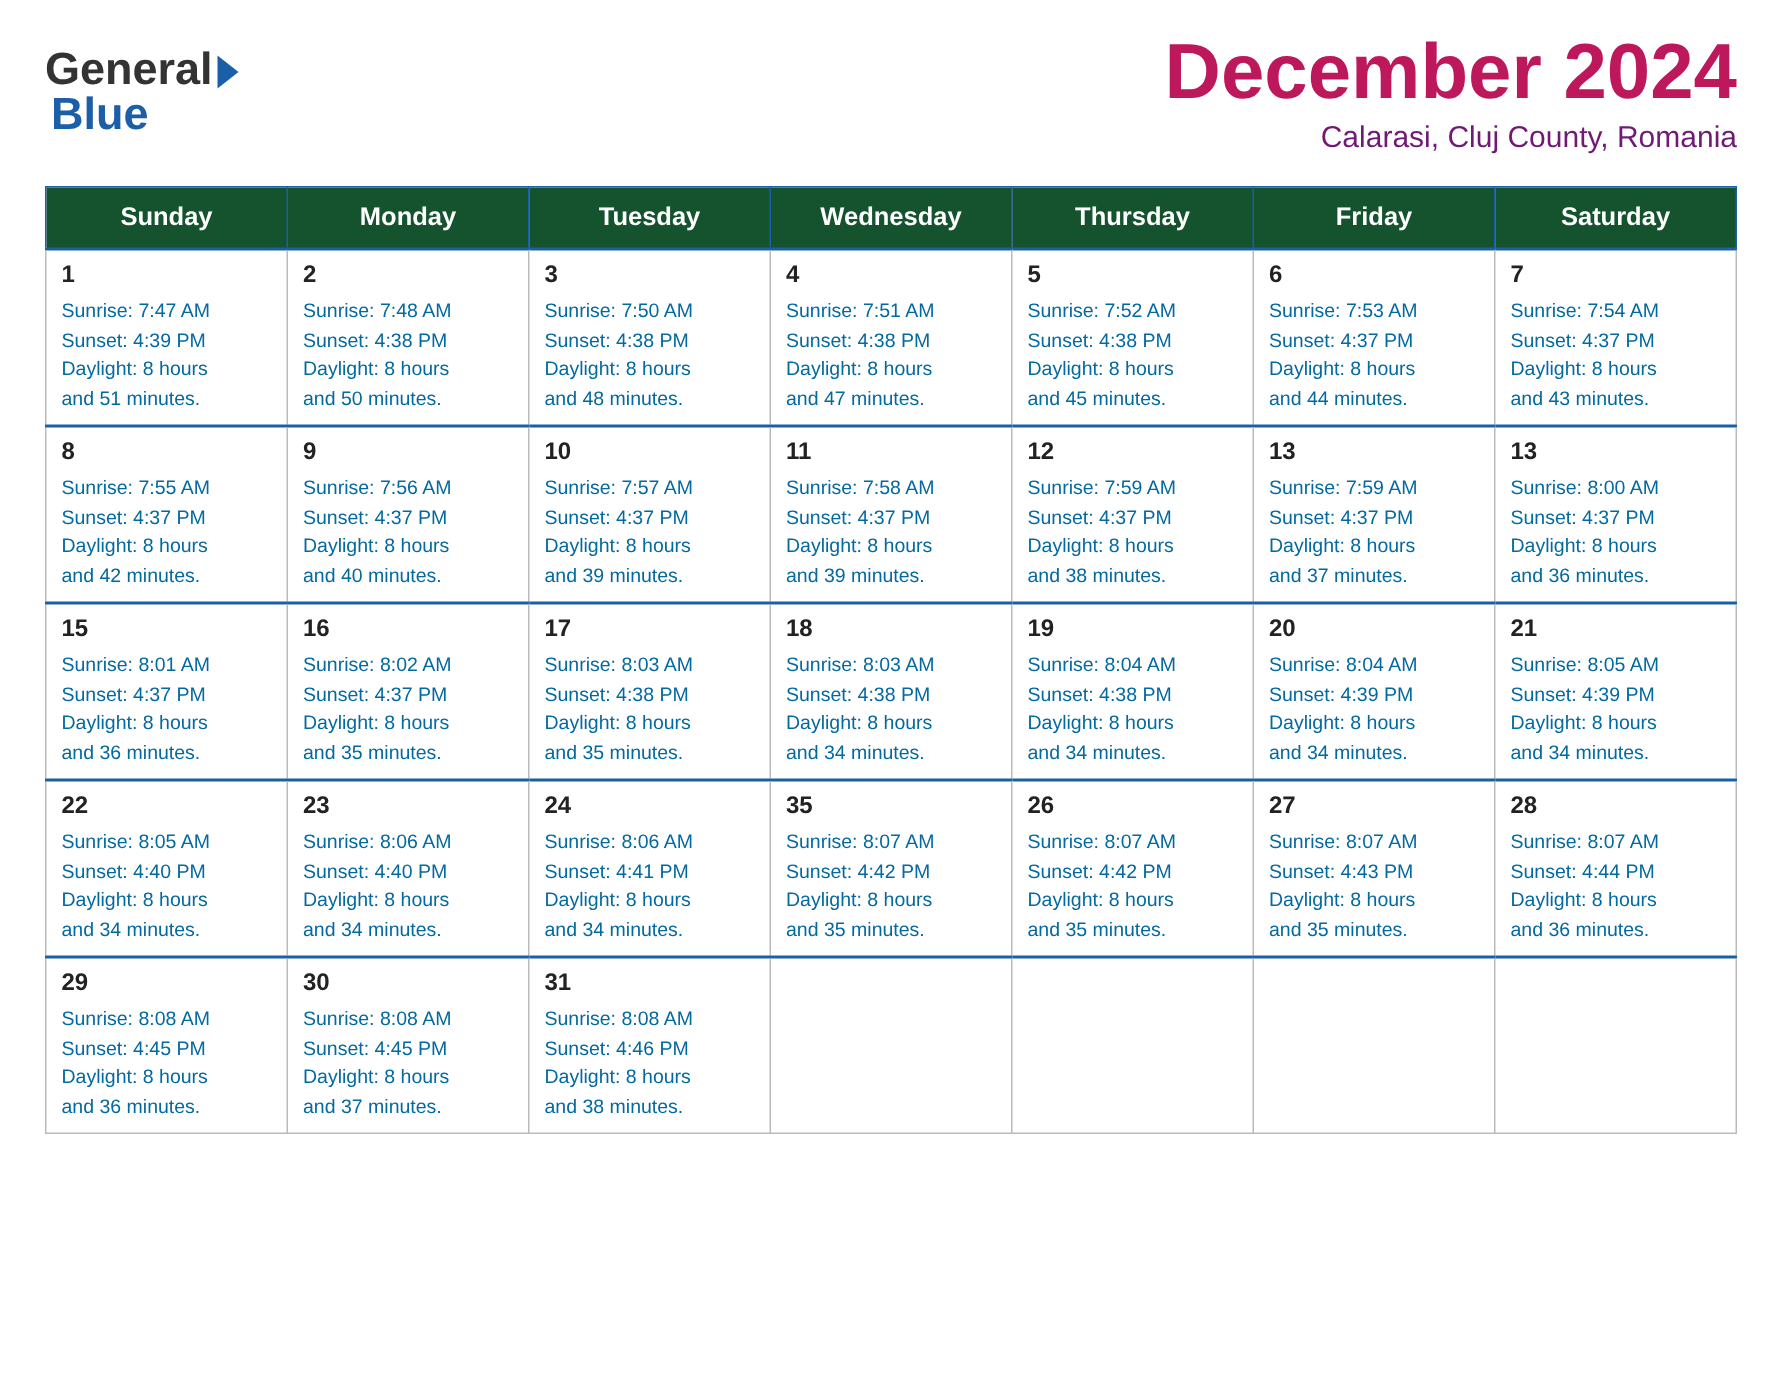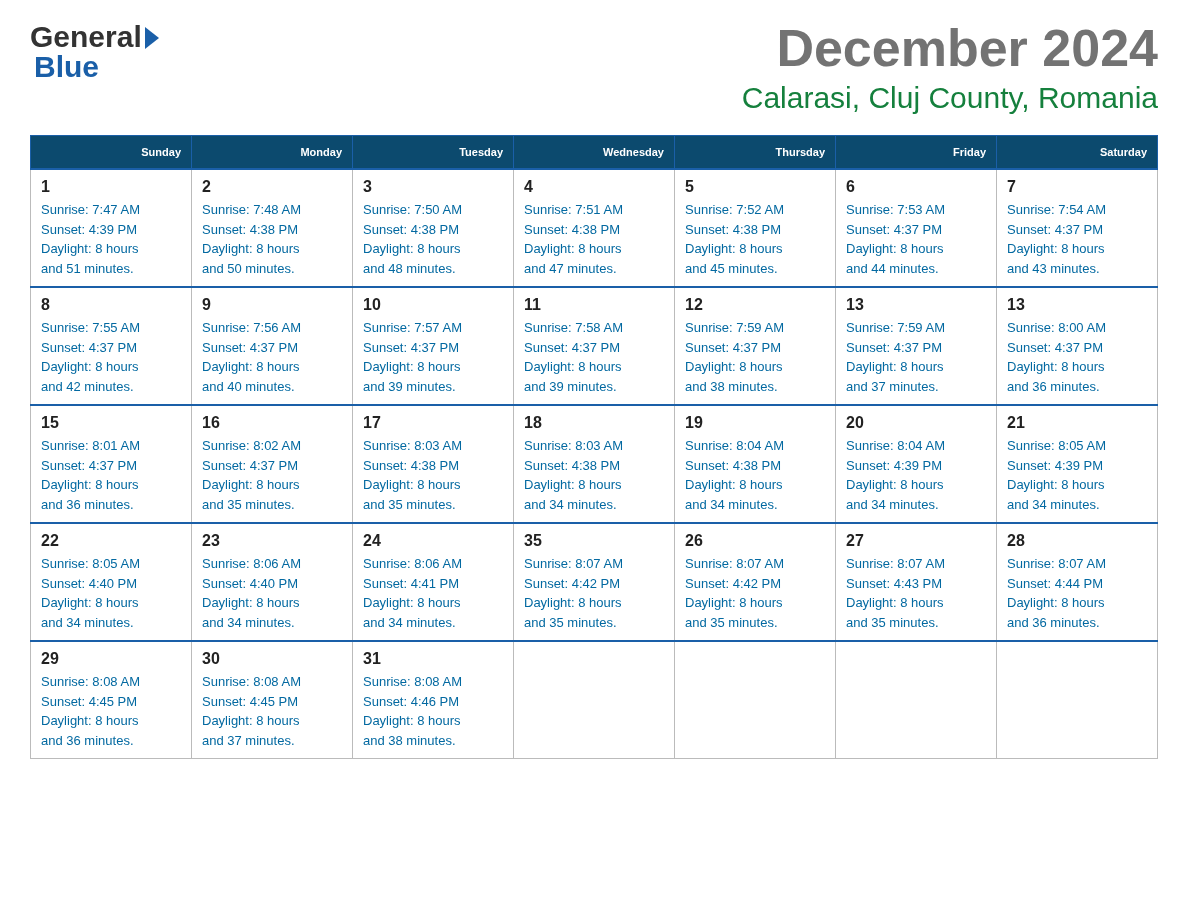--- a/index.html
+++ b/index.html
@@ -6,49 +6,49 @@
     body {
       font-family: Arial, sans-serif;
       background: #fff;
       width: 1188px;
       min-height: 918px;
       padding: 20px 30px;
     }
     .header {
       display: flex;
       justify-content: space-between;
-      align-items: flex-start;
+      align-items: center;
       margin-bottom: 20px;
     }
     .title-block {
       text-align: right;
     }
     .month-title {
       font-size: 52px;
       font-weight: bold;
-      color: #737373;
+      color: #be185d;
       line-height: 1.1;
     }
     .location {
-      font-size: 30px;
-      color: #15803d;
+      font-size: 20px;
+      color: #701a75;
       margin-top: 4px;
     }
     .calendar {
       width: 100%;
       border-collapse: collapse;
       border: 1px solid #999;
     }
     .calendar th {
-      background-color: #0c4a6e;
+      background-color: #14532d;
       color: #fff;
-      font-size: 11px;
+      font-size: 17px;
       font-weight: bold;
       padding: 10px 10px;
-      text-align: right;
+      text-align: center;
       border: 1px solid #1a5fa8;
     }
     .calendar td {
       vertical-align: top;
       padding: 8px 10px;
       border: 1px solid #bbb;
       width: calc(100% / 7);
       min-height: 100px;
     }
     .calendar tr.week-row td {

